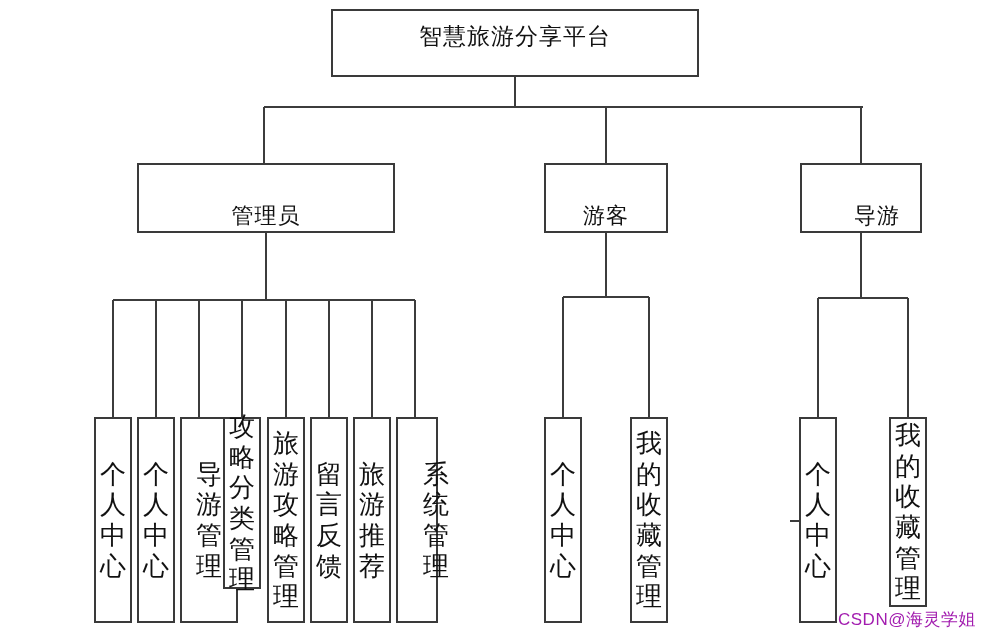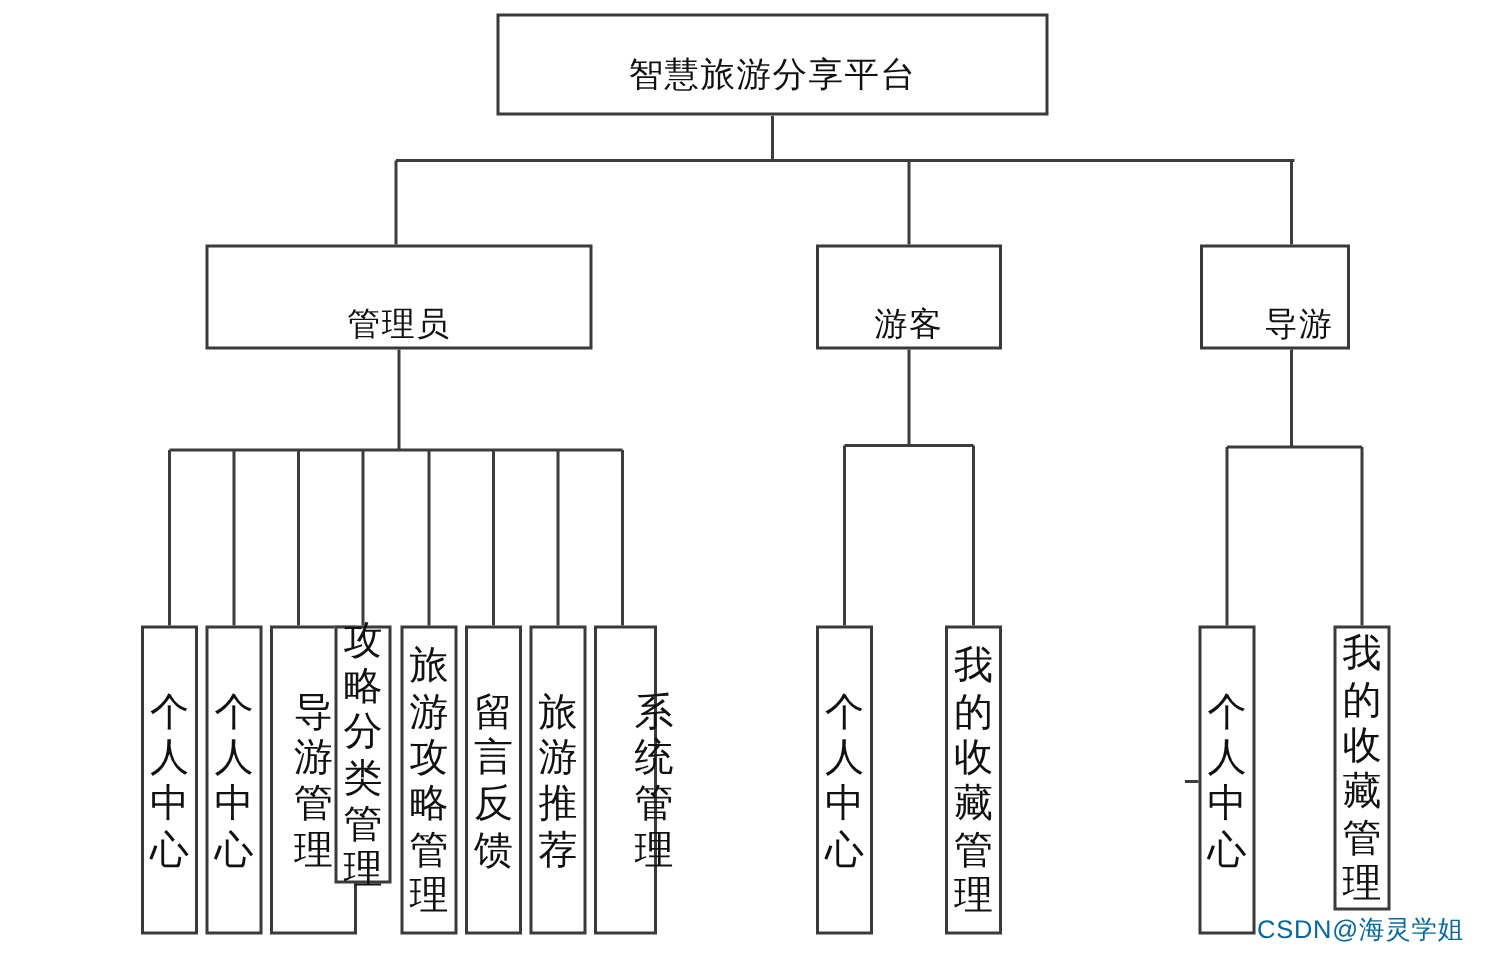--- a/index.html
+++ b/index.html
@@ -5,29 +5,29 @@
   html,body { margin:0; padding:0; background:#ffffff; }
   .stage {
     position:relative; width:996px; height:637px; background:#ffffff;
     font-family:"Liberation Sans", sans-serif; color:#111111; overflow:hidden;
   }
   svg.connectors { position:absolute; left:0; top:0; width:996px; height:637px; z-index:1; }
   .box {
     position:absolute; background:#ffffff; border:2px solid #3a3a3a; box-sizing:border-box;
     display:flex; align-items:center; justify-content:center; z-index:2;
   }
-  .root-box { font-size:23px; letter-spacing:1px; align-items:flex-start; padding-top:23px; }
+  .root-box { font-size:23px; letter-spacing:1px; align-items:flex-start; padding-top:10px; }
   .l2-box { font-size:22px; letter-spacing:1px;align-items:flex-end; }
   .vtext {
     display:block; width:1.08em; font-size:26px; line-height:1.18;
     word-break:break-all; text-align:center;
   }
   .watermark {
     position:absolute; left:838px; top:608px; font-size:17px; letter-spacing:0.5px;
-    color:#0369a1; white-space:nowrap; z-index:5;
+    color:#a21caf; white-space:nowrap; z-index:5;
   }
 </style>
 </head>
 <body>
 
 <div class="stage">
 
   <svg class="connectors" viewBox="0 0 996 637" xmlns="http://www.w3.org/2000/svg">
     <path fill="none" stroke="#3c3c3c" stroke-width="2" d="
       M515 77 L515 107  M264 107 L863 107
@@ -45,21 +45,21 @@
   <div class="box root-box" style="left:331px; top:9px; width:368px; height:68px;">
     <span>智慧旅游分享平台</span>
   </div>
 
   <div class="box l2-box" style="left:137px; top:163px; width:258px; height:70px;">
     <span>管理员</span>
   </div>
   <div class="box l2-box" style="left:544px; top:163px; width:124px; height:70px;">
     <span>游客</span>
   </div>
-  <div class="box l2-box" style="left:800px; top:163px; width:100px; height:70px;padding-left:32px;">
+  <div class="box l2-box" style="left:800px; top:163px; width:122px; height:70px;padding-left:32px;">
     <span>导游</span>
   </div>
 
   <div class="box" style="left:94px; top:417px; width:38px; height:206px;">
     <span class="vtext">个人中心</span>
   </div>
   <div class="box" style="left:137px; top:417px; width:38px; height:206px;">
     <span class="vtext">个人中心</span>
   </div>
   <div class="box" style="left:180px; top:417px; width:58px; height:206px;">

